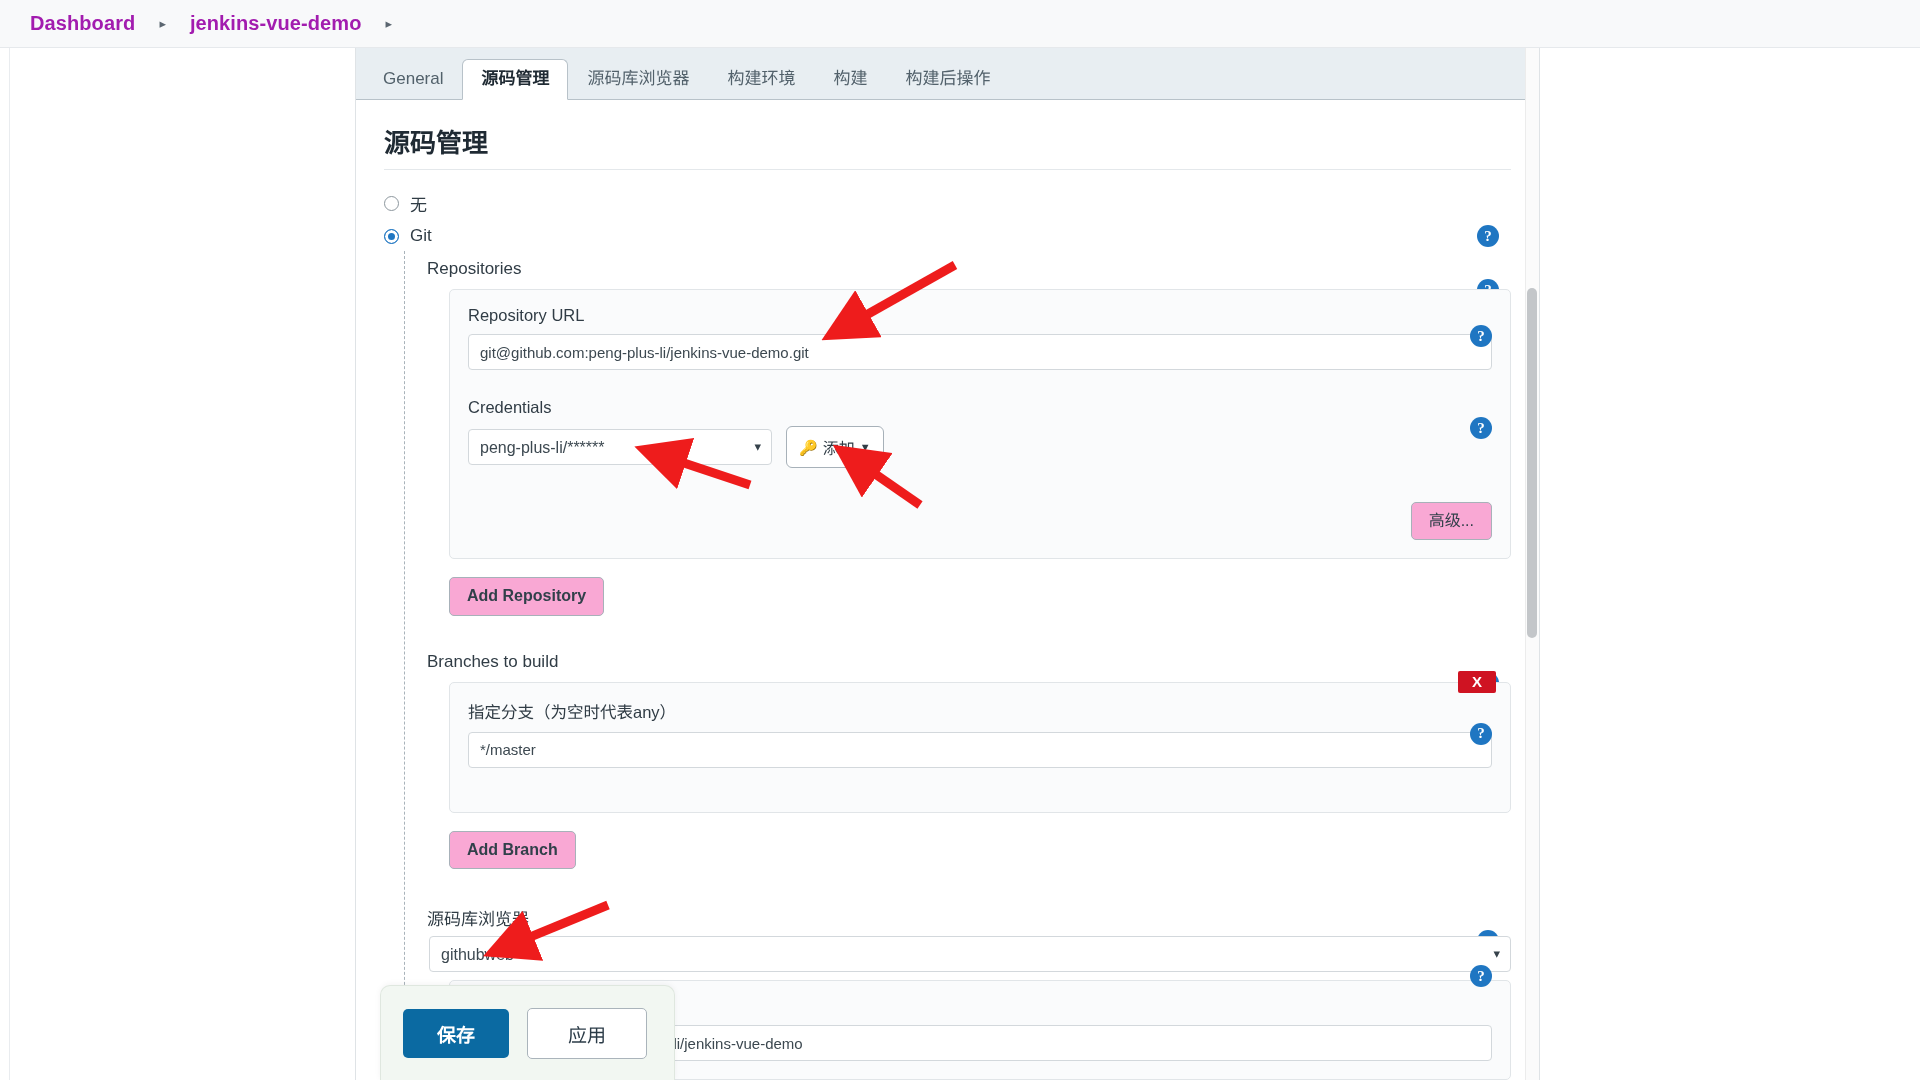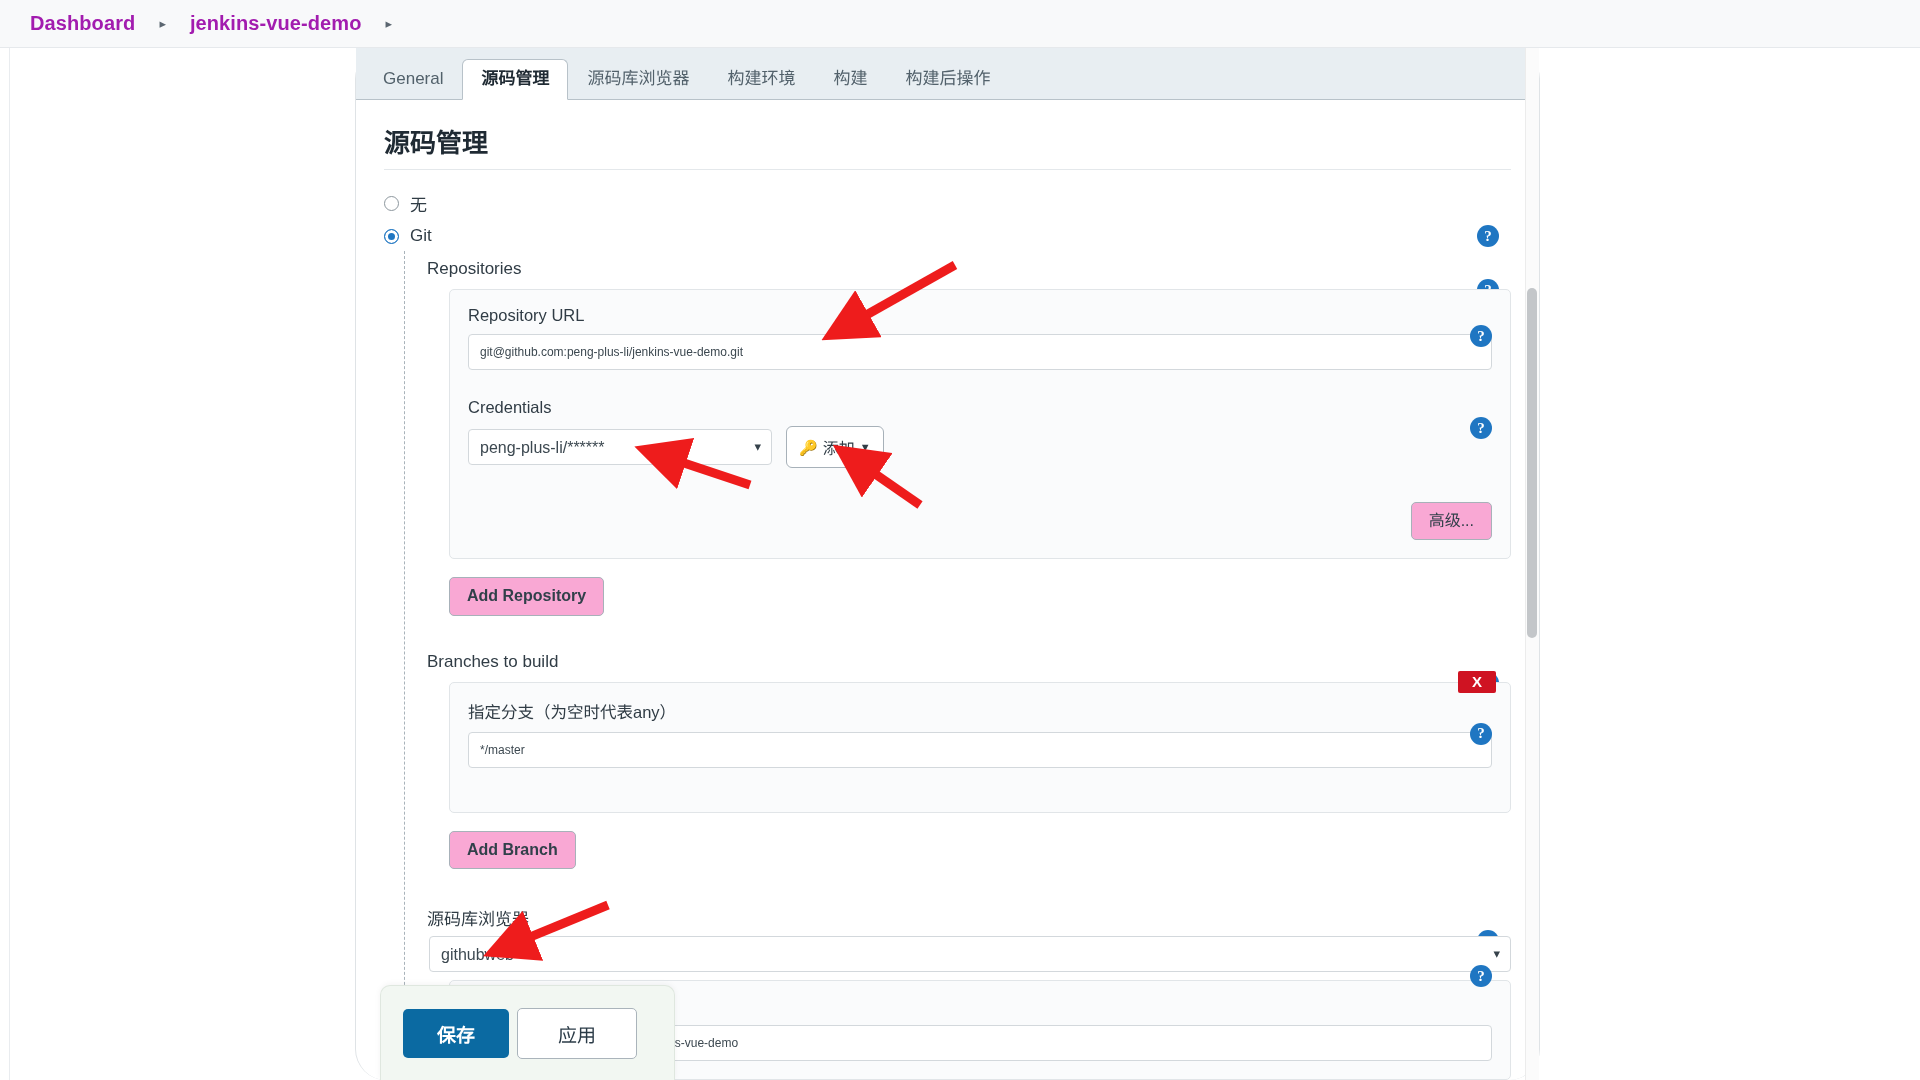--- a/index.html
+++ b/index.html
@@ -56,21 +56,20 @@
 
   .config-panel {
     position: absolute;
     left: 355px;
     top: 0;
     width: 1185px;
     bottom: 0;
     background: #ffffff;
     border-left: 1px solid #dfe3e6;
     border-right: 1px solid #dfe3e6;
-    border-radius: 31px;
   }
 
   
   .tab-strip {
     display: flex;
     align-items: flex-end;
     height: 52px;
     background: #e8eef2;
     border-bottom: 1px solid #b8c2c9;
     padding-left: 8px;
@@ -174,21 +173,21 @@
     color: #303c45;
     margin-bottom: 9px;
     position: relative;
   }
   .text-input {
     width: 100%;
     height: 36px;
     border: 1px solid #d3d8dc;
     border-radius: 4px;
     background: #ffffff;
-    font-size: 12px;
+    font-size: 15px;
     color: #3c4850;
     padding: 0 11px;
     font-family: "Liberation Sans", sans-serif;
     outline: none;
   }
   .select-input {
     height: 36px;
     border: 1px solid #d3d8dc;
     border-radius: 4px;
     background: #ffffff;
@@ -276,21 +275,21 @@
     left: 380px;
     bottom: 0;
     width: 295px;
     height: 95px;
     background: #f2f7f2;
     border: 1px solid #dfe7df;
     border-bottom: none;
     border-radius: 10px 10px 0 0;
     display: flex;
     align-items: center;
-    gap: 8px;
+    gap: 18px;
     padding: 0 22px;
     box-shadow: 0 -1px 6px rgba(0,0,0,.05);
     z-index: 40;
   }
   .btn-save {
     background: #0b6aa2;
     color: #ffffff;
     border: none;
     border-radius: 5px;
     font-size: 19px;

